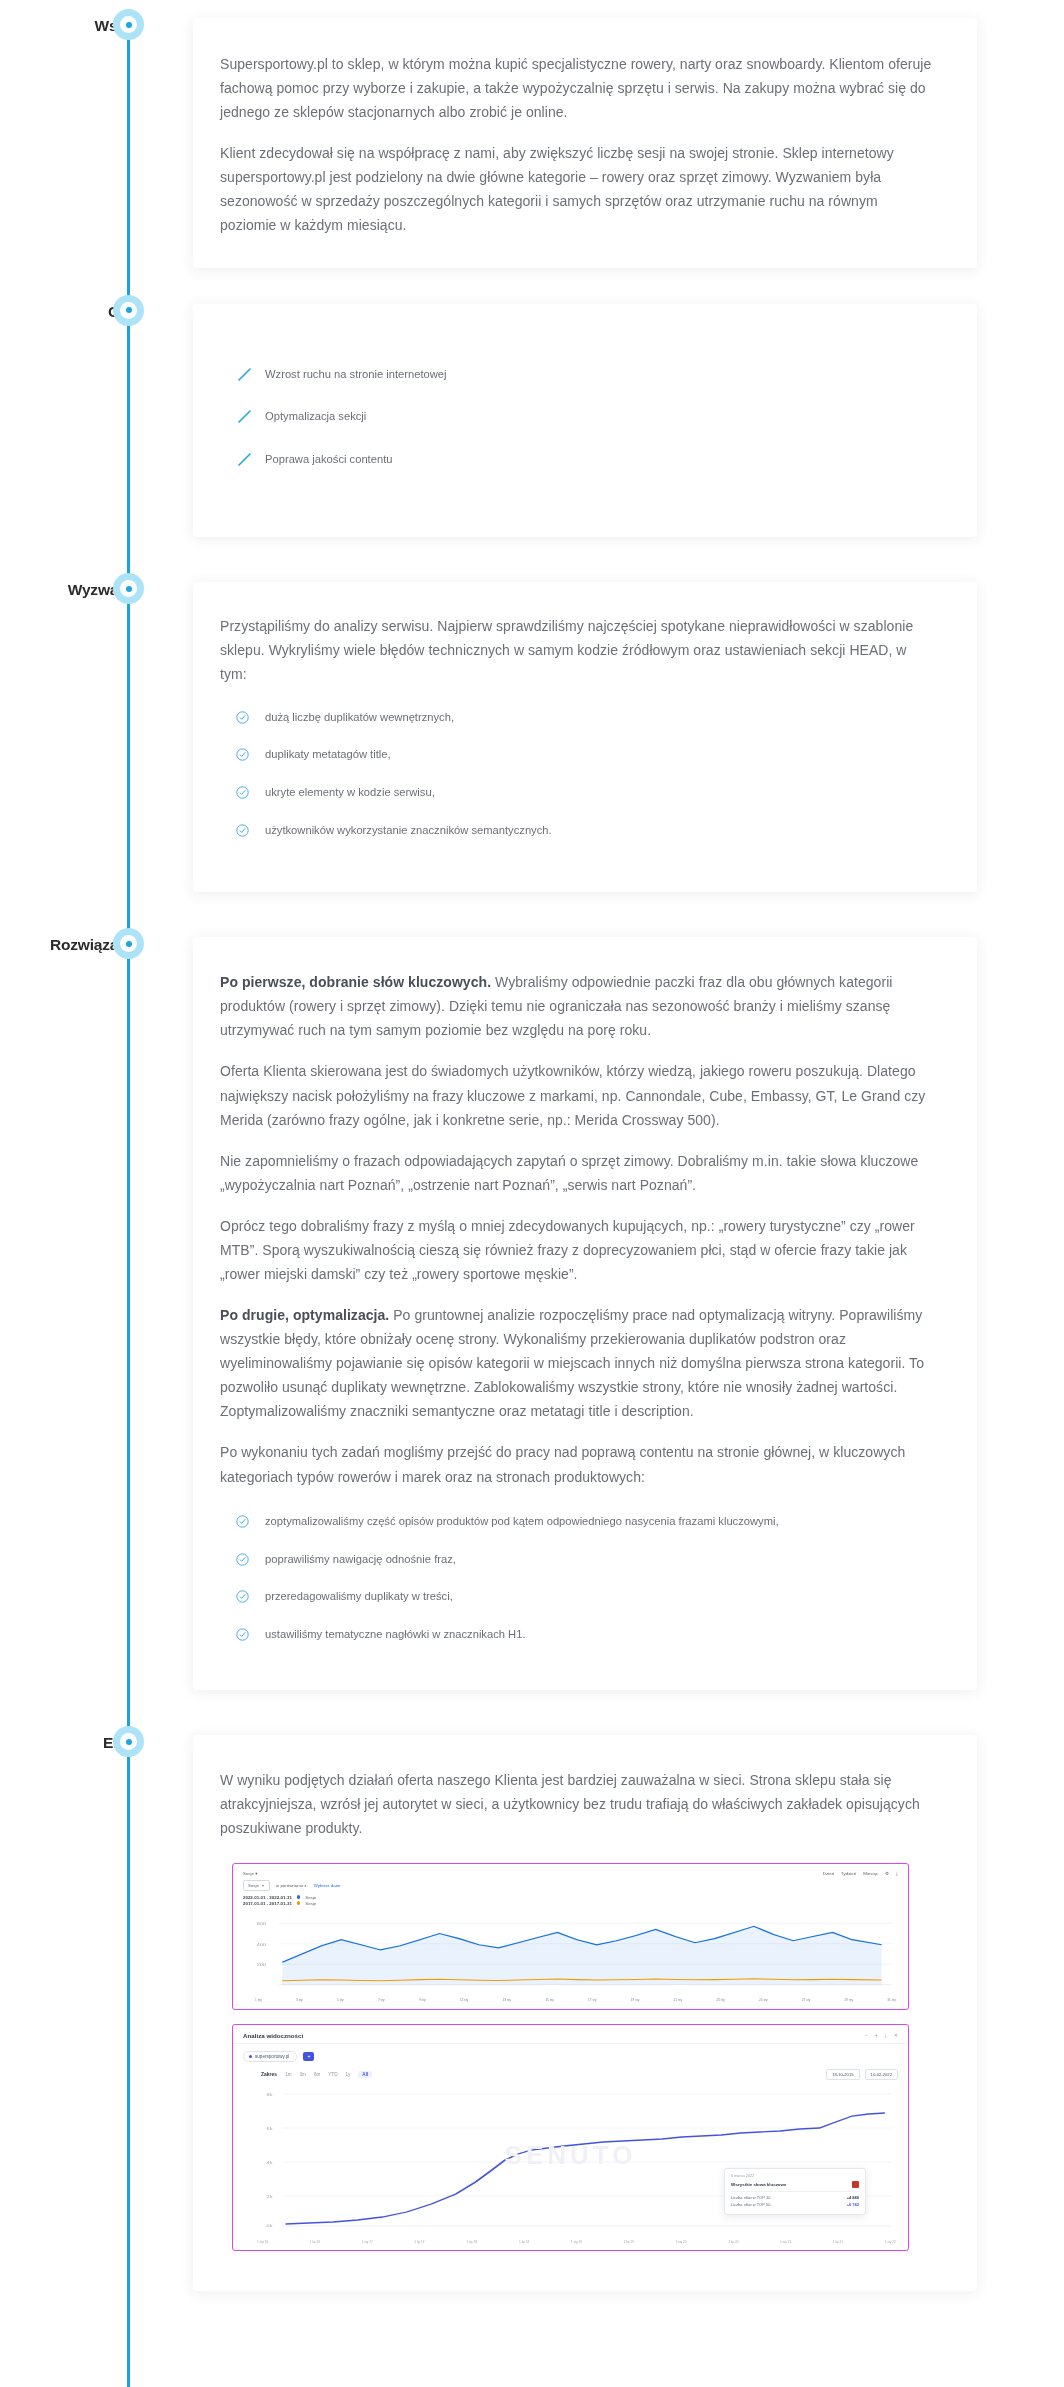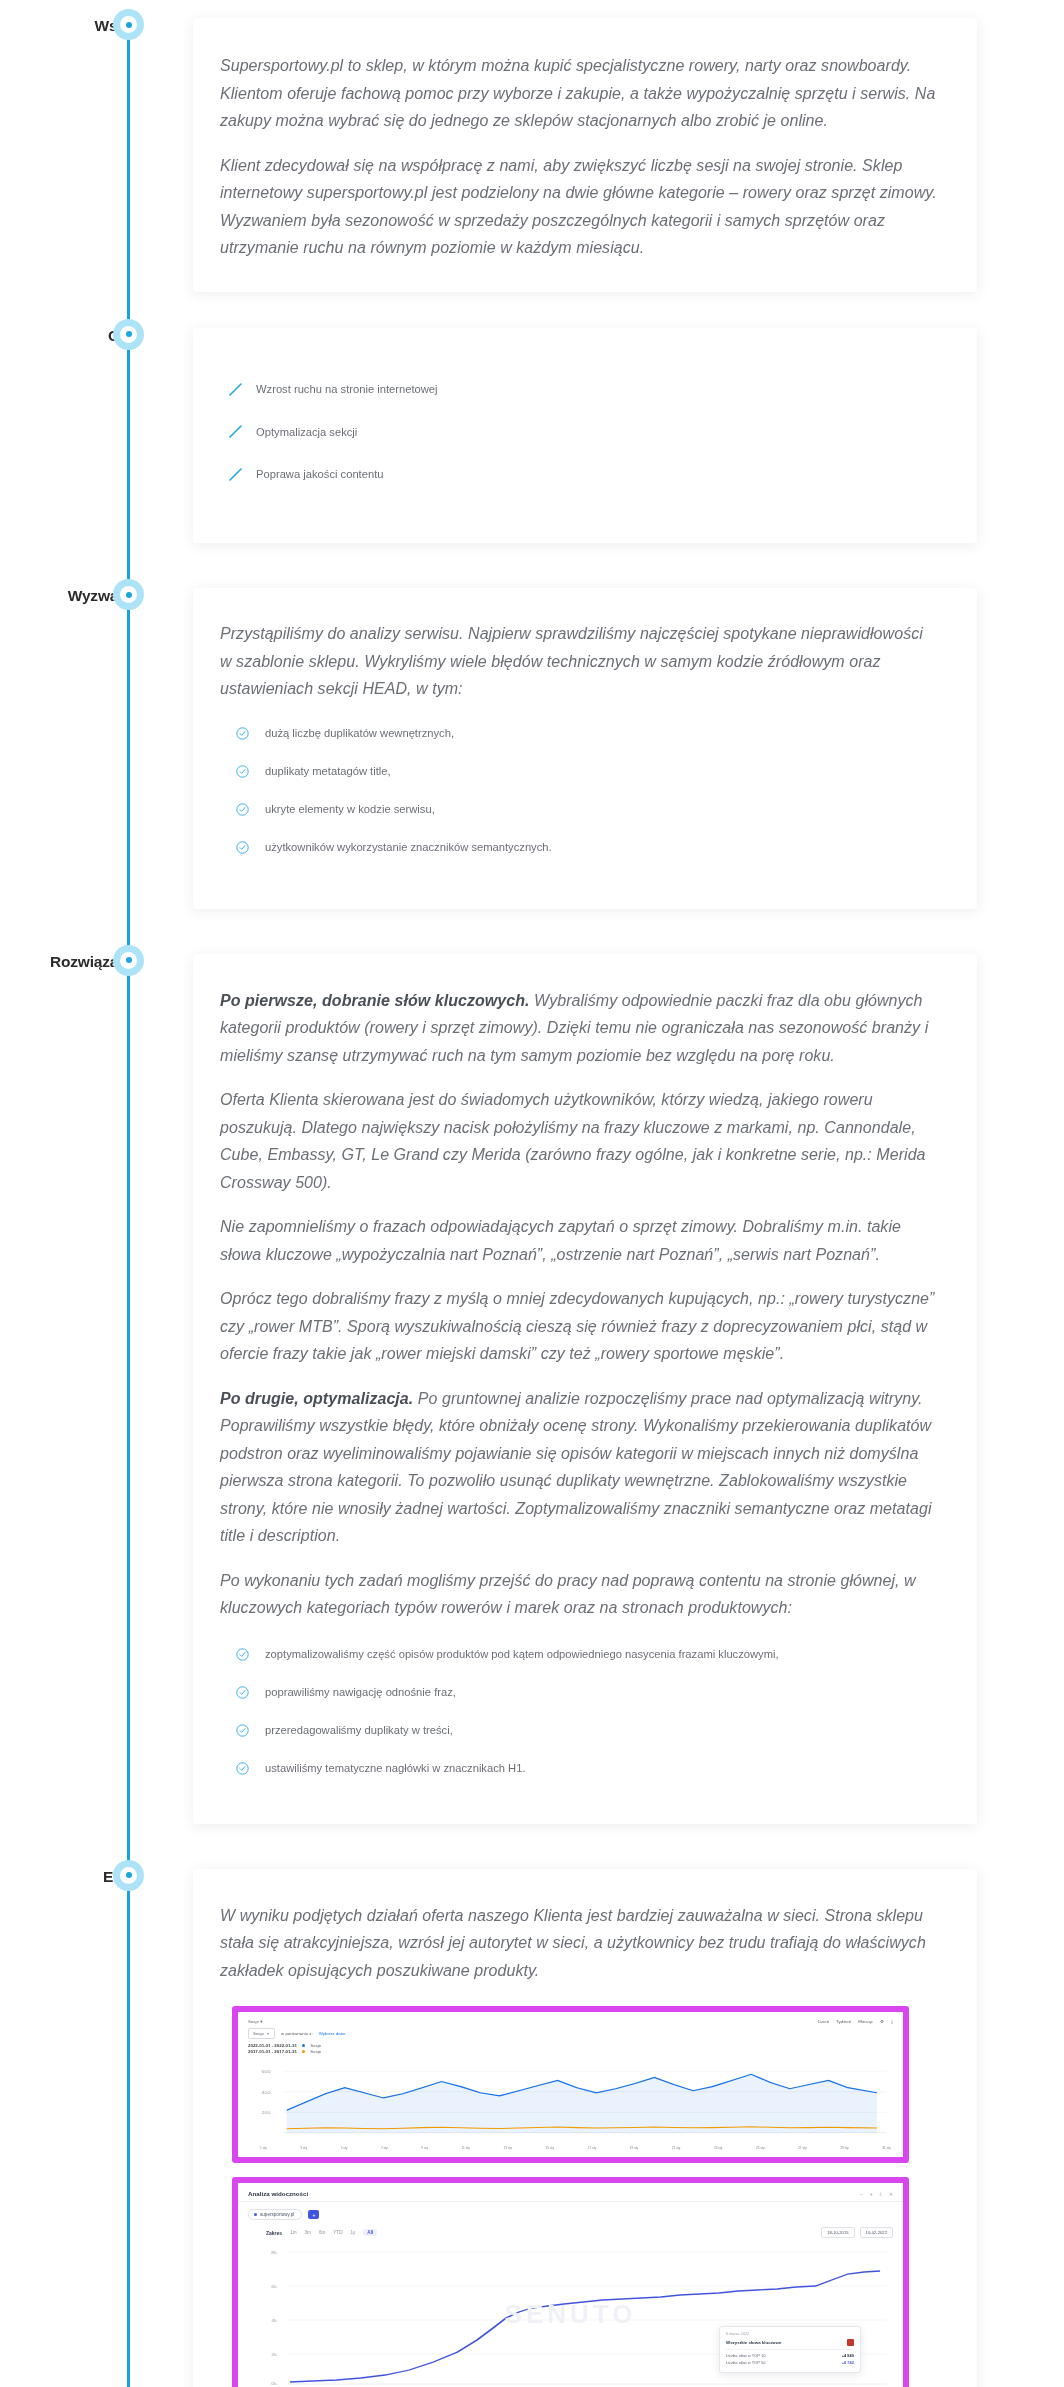--- a/index.html
+++ b/index.html
@@ -89,33 +89,32 @@
     margin-right: 87px;
     background: #ffffff;
     border-radius: 4px;
     box-shadow: 0 2px 14px rgba(30,50,80,0.085);
     padding: 34px 40px 30px 27px;
   }
   .card.pad-list { padding: 33px 40px 34px 27px; }
 
   p.body {
     margin: 0 0 17px 0;
-    font-size: 16px;
+    font-size: 14px;
     line-height: 1.72;
     color: #6b6f76;
     letter-spacing: 0.05px;
-    font-style: italic;
   }
   p.body:last-child { margin-bottom: 0; }
   p.body b, p.body strong { color: #4a4f57; font-weight: bold; }
 
   
   ul.goals {
     list-style: none;
-    margin: 7px; padding: 0;
+    margin: 16px; padding: 0;
   }
   ul.goals li {
     display: flex;
     align-items: center;
     margin-bottom: 25px;
     font-size: 11.2px;
     color: #6b6f76;
     line-height: 1.6;
   }
   ul.goals li:last-child { margin-bottom: 0; }
@@ -150,21 +149,21 @@
     margin-top: 2px;
   }
   .check-icon svg { display: block; }
 
   .list-block { margin: 22px 0 22px 0; }
   .list-block.tight { margin: 24px 0 0 0; }
 
   
   .shot {
     margin-top: 22px;
-    border: 6px solid #d946ef;
+    border: 1px solid #d946ef;
     border-radius: 3px;
     background: #ffffff;
     overflow: hidden;
   }
   .shot + .shot { margin-top: 14px; }
 
   
   .ga-top {
     display: flex;
     align-items: center;

